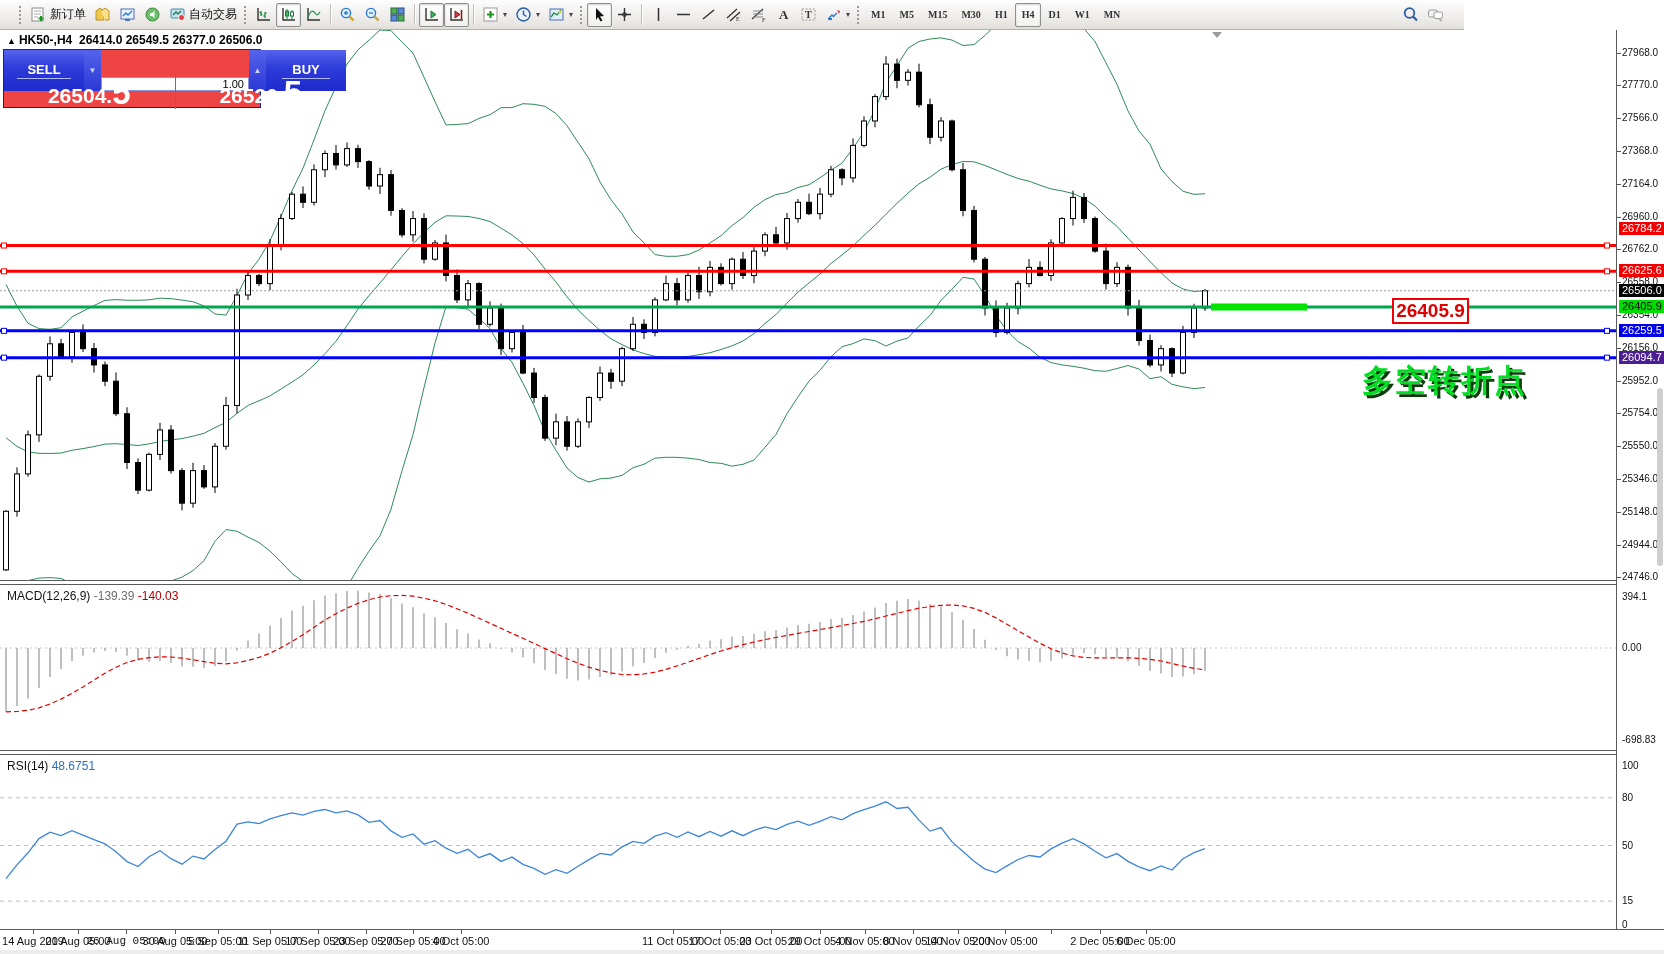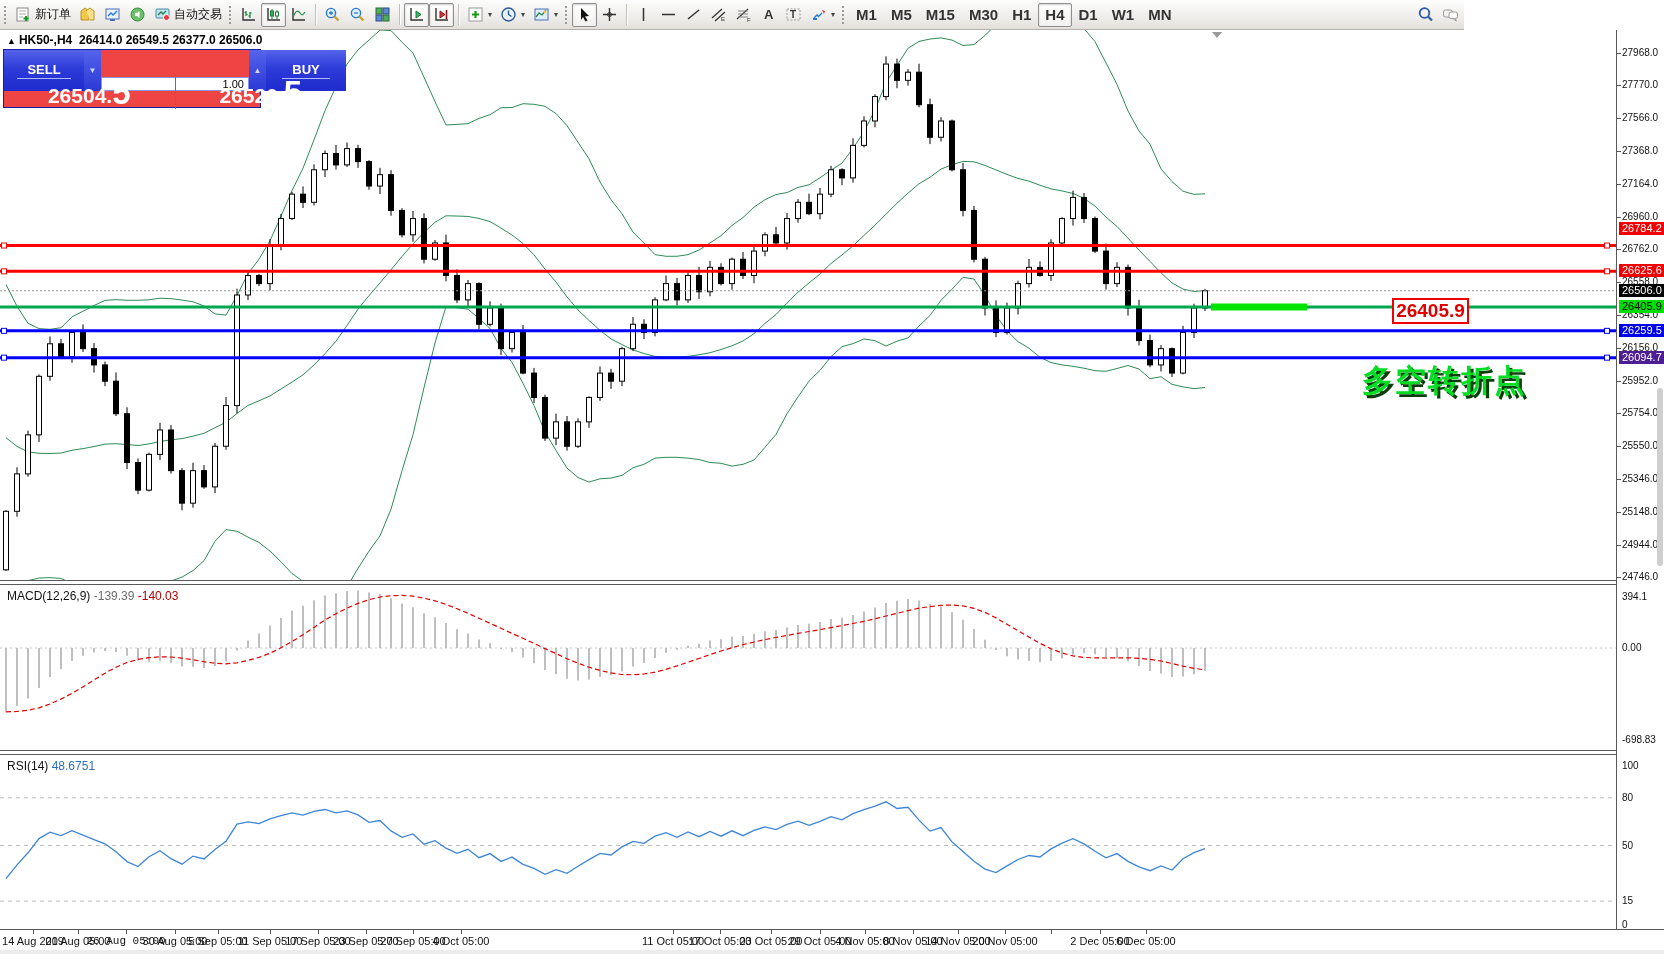--- a/index.html
+++ b/index.html
@@ -3,30 +3,30 @@
 <meta charset="utf-8">
 <style>
   * { margin:0; padding:0; box-sizing:border-box; }
   html,body { width:1664px; height:954px; overflow:hidden; background:#fff;
     font-family:"Liberation Sans", sans-serif; }
   .app { position:relative; width:1664px; height:954px; background:#fff; }
 
   
   .toolbar { position:absolute; left:0; top:0; width:1464px; height:30px;
     background:linear-gradient(#fdfdfd,#eceae7 70%,#e2dfdb);
-    border-bottom:1px solid #b5b2ad; display:flex; align-items:center; padding:0 1px; }
+    border-bottom:1px solid #b5b2ad; display:flex; align-items:center; padding:0 16px;font-family:Liberation Serif, serif; }
   .tb-grip { width:4px; height:20px; margin:0 4px 0 2px;
     background-image:radial-gradient(#9a9a9a 35%, transparent 36%); background-size:4px 4px; }
   .tb-sep { width:1px; height:21px; background:#c0beba; box-shadow:1px 0 0 #fff; margin:0 4px; }
   .tb-btn { height:24px; min-width:24px; display:flex; align-items:center; justify-content:center;
     padding:0 3px; border:1px solid transparent; border-radius:2px; color:#222; gap:3px; }
   .tb-btn.active { background:linear-gradient(#fff,#f2f1ef); border-color:#8f8f8f;
     box-shadow:inset 0 1px 2px rgba(0,0,0,.18); }
   .tb-btn .lbl { font-size:12px; color:#111; white-space:nowrap; }
-  .tb-btn.tf { font-size:15px; font-weight:bold; color:#333; padding:0 6px; }
+  .tb-btn.tf { font-size:10px; font-weight:bold; color:#333; padding:0 6px; }
   .tb-btn .dd { font-size:8px; color:#444; margin-left:1px; }
   .tb-right { margin-left:auto; display:flex; align-items:center; }
   .tb-btn svg { display:block; }
 
   
   .panel-svg { position:absolute; left:0; background:#fff; }
   #main-svg { top:30px; width:1616px; height:550px; }
   #macd-svg { top:585px; width:1616px; height:165px; }
   #rsi-svg  { top:755px; width:1616px; height:174px; }
   .splitter { position:absolute; left:0; width:1664px; height:5px; background:#fff;

